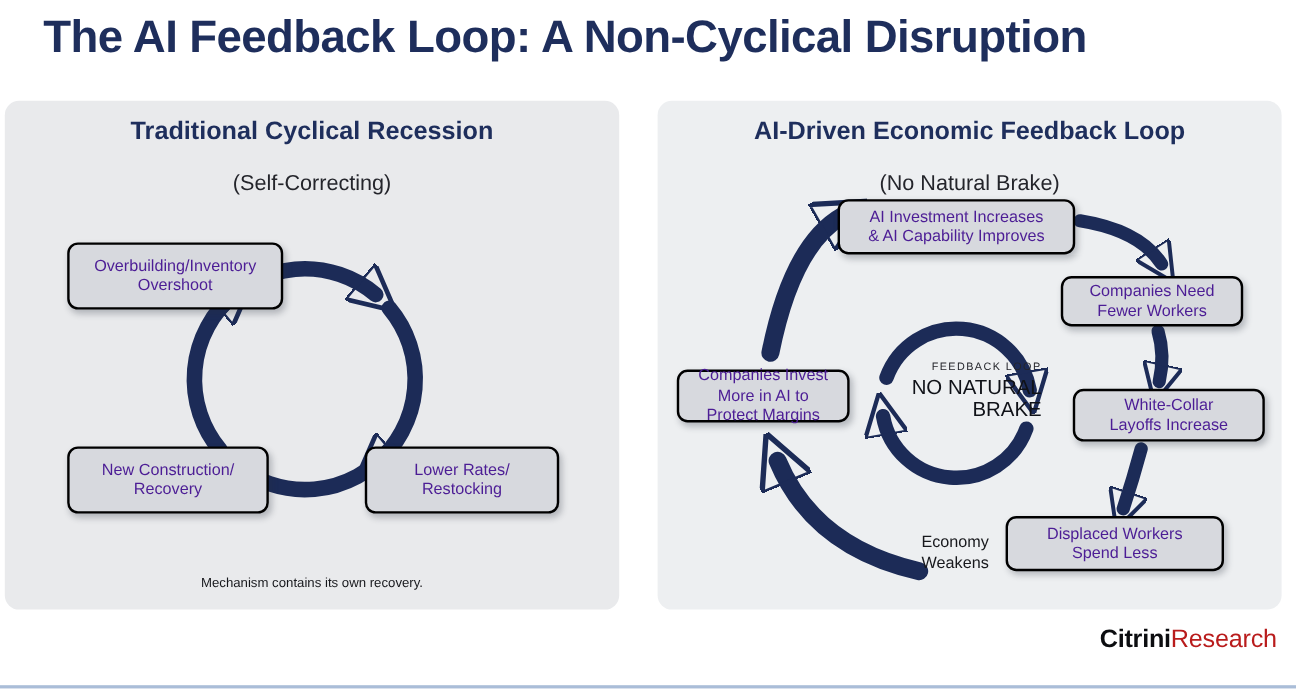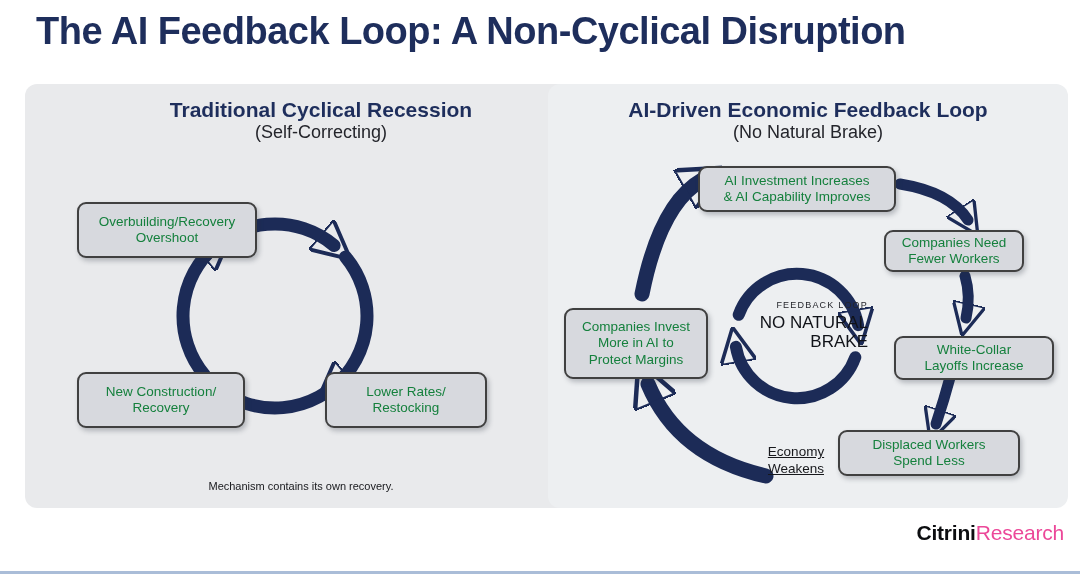--- a/index.html
+++ b/index.html
@@ -7,58 +7,58 @@
     position:relative;width:1080px;height:574px;background:#ffffff;
     font-family:"Liberation Sans",sans-serif;overflow:hidden;
   }
   .main-title{
     position:absolute;left:36px;top:10px;margin:0;
     font-size:38px;font-weight:700;color:#1e2e5c;letter-spacing:-0.5px;
   }
   .panel{
     position:absolute;top:84px;height:424px;border-radius:12px;background:#e9eaec;
   }
-  .panel-left{left:25px;width:512px;padding-left:40px;}
+  .panel-left{left:4px;width:512px;}
   .panel-right{left:548px;width:520px;background:#edeff1;}
   .panel-title{
     margin:14px 0 0;text-align:center;font-size:21px;font-weight:700;color:#1e2e5c;
   }
   .panel-subtitle{
-    text-align:center;font-size:18px;color:#24252b;margin-top:0;
+    text-align:center;font-size:18px;color:#24252b;margin-top:20px;
   }
   .arrows{position:absolute;left:0;top:0;overflow:visible;}
   .arrows path{fill:none;stroke:#1c2b57;stroke-linecap:round;}
   .dbox{
-    position:absolute;background:#d7d9de;border:2px solid #404040;border-radius:9px;
+    position:absolute;background:#d7d9de;border:2px solid #000000;border-radius:9px;
     display:flex;align-items:center;justify-content:center;text-align:center;
-    font-size:13.5px;line-height:1.22;color:#15803d;white-space:pre-line;
+    font-size:13.5px;line-height:1.22;color:#4c1d95;white-space:pre-line;
     box-shadow:2px 3px 5px rgba(40,45,60,0.28);padding:2px 6px;box-sizing:border-box;
   }
   .caption{
     position:absolute;left:0;right:0;bottom:16px;text-align:center;
     font-size:11px;color:#17181c;
   }
   .floating-label{
     position:absolute;text-align:center;font-size:13.5px;color:#17181c;
-    white-space:pre-line;line-height:1.25;text-decoration:underline;
+    white-space:pre-line;line-height:1.25;
   }
   .center-label{position:absolute;text-align:right;}
   .center-label .small{
     font-size:9px;letter-spacing:1.2px;color:#24252b;font-weight:500;
   }
   .center-label .big{
     font-size:17px;font-weight:400;color:#101218;line-height:1.12;margin-top:3px;
     white-space:pre-line;
   }
   .brand{
     position:absolute;right:16px;top:521px;font-size:21px;color:#0c0d10;
     letter-spacing:-0.2px;
   }
   .brand .bold{font-weight:800;}
-  .brand .light{font-weight:400;color:#ec4899;text-align:right;}
+  .brand .light{font-weight:400;color:#b91c1c;text-align:right;}
   .bottom-line{
     position:absolute;left:0;right:0;bottom:0;height:3px;background:#aabdd8;
   }
 </style>
 </head>
 <body>
 
 <div class="page">
 
   <h1 class="main-title">The AI Feedback Loop: A Non-Cyclical Disruption</h1>
@@ -72,21 +72,21 @@
         <marker id="ahL" markerWidth="3" markerHeight="3" refX="4.5" refY="5" orient="auto" viewBox="0 0 10 10">
           <path d="M0,0 L10,5 L0,10 Z" fill="#1c2b57"></path>
         </marker>
       </defs>
       <path d="M 179.5 172.8 A 92 92 0 0 1 309.1 161.5" stroke-width="13" marker-end="url(#ahL)"></path>
       <path d="M 320.5 172.9 A 92 92 0 0 1 309.1 302.5" stroke-width="13" marker-end="url(#ahL)"></path>
       <path d="M 320.5 291.1 A 92 92 0 0 1 190.9 302.5" stroke-width="13" marker-end="url(#ahL)"></path>
       <path d="M 179.5 291.1 A 92 92 0 0 1 190.9 161.5" stroke-width="13" marker-end="url(#ahL)"></path>
     </svg>
 
-    <div class="dbox" style="left:52px;top:118px;width:180px;height:56px">Overbuilding/Recovery
+    <div class="dbox" style="left:52px;top:118px;width:180px;height:56px">Overbuilding/Inventory
 Overshoot</div>
     <div class="dbox" style="left:300px;top:288px;width:162px;height:56px">Lower Rates/
 Restocking</div>
     <div class="dbox" style="left:52px;top:288px;width:168px;height:56px">New Construction/
 Recovery</div>
 
     <div class="caption">Mechanism contains its own recovery.</div>
   </section>
 
   <section class="panel panel-right">
@@ -103,27 +103,27 @@
       <path d="M 417 192 Q 423 212 418 234" stroke-width="11" marker-end="url(#ahR)"></path>
       <path d="M 403 290 Q 396 316 388 340" stroke-width="11" marker-end="url(#ahR)"></path>
       <path d="M 218 392 Q 130 372 100 300" stroke-width="15" marker-end="url(#ahR)"></path>
       <path d="M 94 210 Q 112 120 154 96" stroke-width="15" marker-end="url(#ahR)"></path>
       <path d="M 190.7 230.8 A 62 62 0 0 1 310.1 241.2" stroke-width="12" marker-end="url(#ahR)"></path>
       <path d="M 307.3 273.2 A 62 62 0 0 1 187.9 262.8" stroke-width="12" marker-end="url(#ahR)"></path>
     </svg>
 
     <div class="dbox" style="left:150px;top:82px;width:198px;height:46px">AI Investment Increases
 &amp; AI Capability Improves</div>
-    <div class="dbox" style="left:336px;top:146px;width:140px;height:42px">Companies Need
+    <div class="dbox" style="left:336px;top:146px;width:152px;height:42px">Companies Need
 Fewer Workers</div>
-    <div class="dbox" style="left:346px;top:252px;width:160px;height:44px">White-Collar
+    <div class="dbox" style="left:346px;top:240px;width:160px;height:44px">White-Collar
 Layoffs Increase</div>
     <div class="dbox" style="left:290px;top:346px;width:182px;height:46px">Displaced Workers
 Spend Less</div>
-    <div class="dbox" style="left:16px;top:224px;width:144px;height:71px">Companies Invest
+    <div class="dbox" style="left:16px;top:224px;width:144px;height:44px">Companies Invest
 More in AI to
 Protect Margins</div>
 
     <div class="floating-label" style="left:200px;top:360px;width:96px">Economy
 Weakens</div>
 
     <div class="center-label" style="left:178px;top:216px;width:142px">
       <div class="small">FEEDBACK LOOP</div>
       <div class="big">NO NATURAL
 BRAKE</div>

